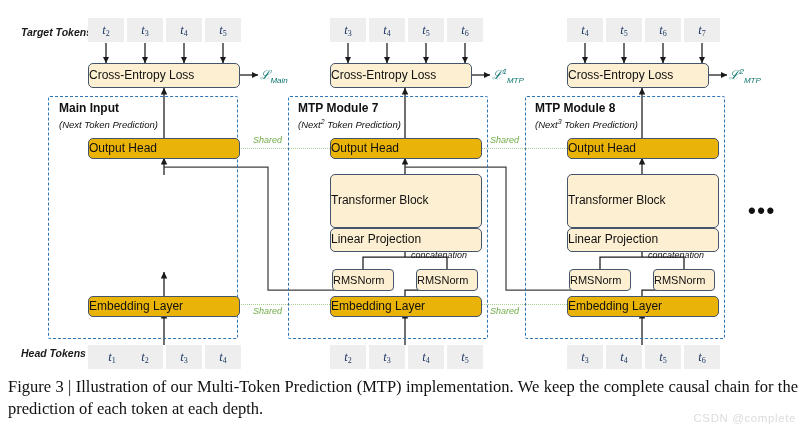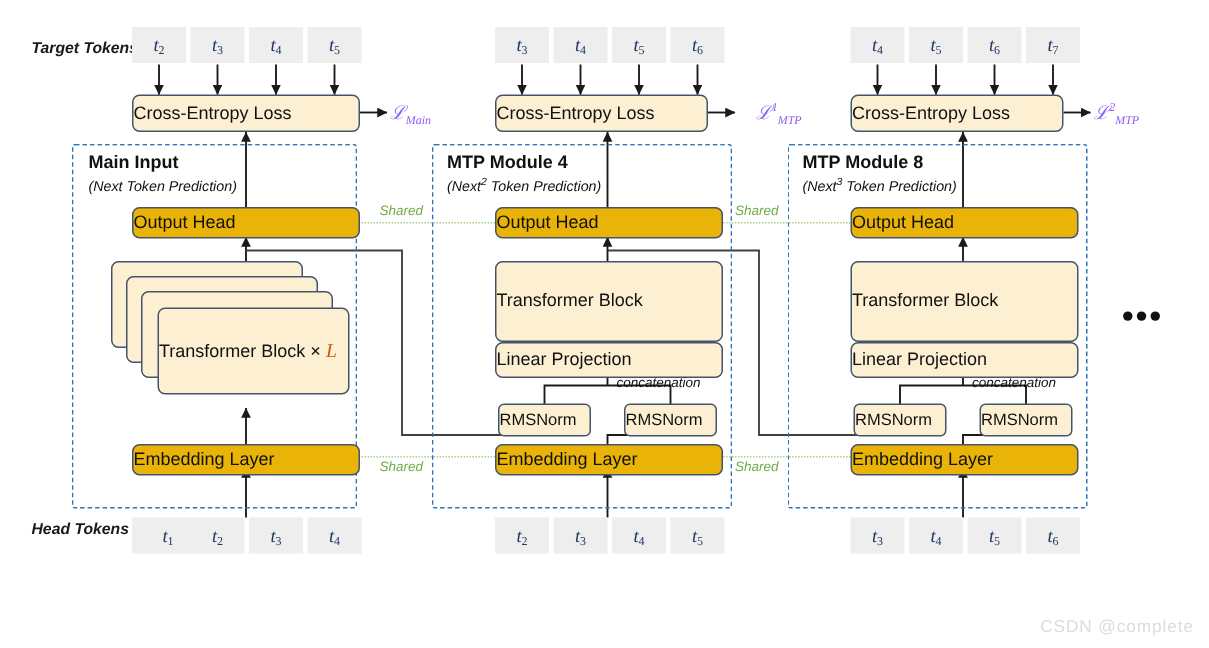--- a/index.html
+++ b/index.html
@@ -26,21 +26,21 @@
   .stackwrap .box{position:absolute;}
 
   .module{position:absolute;box-sizing:border-box;border:1.6px dashed #2e75b6;border-radius:2px;background:transparent;}
   .mtitle{position:absolute;font-weight:700;font-size:12px;color:#111;white-space:nowrap;}
   .msub{position:absolute;font-style:italic;font-size:9.5px;color:#111;white-space:nowrap;}
   .msub sup{font-size:7px;}
 
   .shared{position:absolute;font-style:italic;font-size:9px;color:#70ad47;white-space:nowrap;}
   .sharedline{position:absolute;height:0;border-top:1.4px dotted #a9d08e;}
 
-  .loss{position:absolute;font-family:Liberation Serif, serif;font-style:italic;font-size:12.5px;color:#8b5cf6;white-space:nowrap;}
+  .loss{position:absolute;font-family:Liberation Sans, sans-serif;font-style:italic;font-size:12.5px;color:#0f766e;white-space:nowrap;}
   .loss sub{font-size:8px;}
   .loss sup{font-size:8px;}
 
   .concat{position:absolute;font-style:italic;font-size:9px;color:#111;white-space:nowrap;}
 
   .ellipsis{position:absolute;font-size:22px;font-weight:700;letter-spacing:1.5px;color:#111;line-height:1;}
 
   .caption{position:absolute;left:8px;top:376px;width:790px;
     font-family:"Liberation Serif", serif;font-size:16.5px;line-height:1.32;color:#111;text-align:justify;}
   .watermark{position:absolute;right:10px;top:412px;font-size:11.5px;color:#dcdcdc;letter-spacing:.6px;white-space:nowrap;}
@@ -166,28 +166,20 @@
 
   <div class="mtitle" style="left:59px;top:101px;">Main Input</div>
   <div class="msub" style="left:59px;top:118px;">
     <span>(Next</span><sup></sup><span> Token Prediction)</span>
   </div>
 
   <div class="box green" style="left:88px;top:138px;width:152px;height:21px;">
       <span>Output Head</span>
     </div>
 
-  <div class="stackwrap" style="left:74px;top:174px;width:164px;height:100px;">
-    <div class="box cream" style="left:0px;top:0px;width:128px;height:58px;"></div>
-    <div class="box cream" style="left:10px;top:10px;width:128px;height:58px;"></div>
-    <div class="box cream" style="left:20px;top:20px;width:128px;height:58px;"></div>
-    <div class="box cream" style="left:31px;top:31px;width:128px;height:58px;">
-      <span class="tblk-label"><span>Transformer Block × <i>L</i></span></span>
-    </div>
-  </div>
 
   <div class="box green" style="left:88px;top:296px;width:152px;height:21px;">
       <span>Embedding Layer</span>
     </div>
 
   <div class="tok" style="left:88px;top:345px;width:48px;height:24px;">
       <span>t<sub>1</sub></span>
     </div>
   <div class="tok" style="left:127px;top:345px;width:36px;height:24px;">
       <span>t<sub>2</sub></span>
@@ -208,25 +200,25 @@
   <div class="tok" style="left:408px;top:18px;width:36px;height:24px;">
       <span>t<sub>5</sub></span>
     </div>
   <div class="tok" style="left:447px;top:18px;width:36px;height:24px;">
       <span>t<sub>6</sub></span>
     </div>
 
   <div class="box cream" style="left:330px;top:63px;width:142px;height:25px;">
       <span>Cross-Entropy Loss</span>
     </div>
-  <div class="loss" style="left:492px;top:66px;margin-left:12px;">
+  <div class="loss" style="left:492px;top:66px;">
     <span>ℒ</span><sup>1</sup><sub>MTP</sub>
   </div>
 
-  <div class="mtitle" style="left:298px;top:101px;">MTP Module 4</div>
+  <div class="mtitle" style="left:298px;top:101px;">MTP Module 7</div>
   <div class="msub" style="left:298px;top:118px;">
     <span>(Next</span><sup>2</sup><span> Token Prediction)</span>
   </div>
 
   <div class="box green" style="left:330px;top:138px;width:152px;height:21px;">
       <span>Output Head</span>
     </div>
   <div class="box cream" style="left:330px;top:174px;width:152px;height:54px;">
       <span>Transformer Block</span>
     </div>
@@ -310,14 +302,15 @@
     </div>
   <div class="tok" style="left:645px;top:345px;width:36px;height:24px;">
       <span>t<sub>5</sub></span>
     </div>
   <div class="tok" style="left:684px;top:345px;width:36px;height:24px;">
       <span>t<sub>6</sub></span>
     </div>
 
   <div class="ellipsis" style="left:748px;top:200px;">•••</div>
 
+  <div class="caption">Figure 3 | Illustration of our Multi-Token Prediction (MTP) implementation.  We keep the complete causal chain for the prediction of each token at each depth.</div>
   <div class="watermark">CSDN @complete</div>
 </div>
 
 </body></html>

